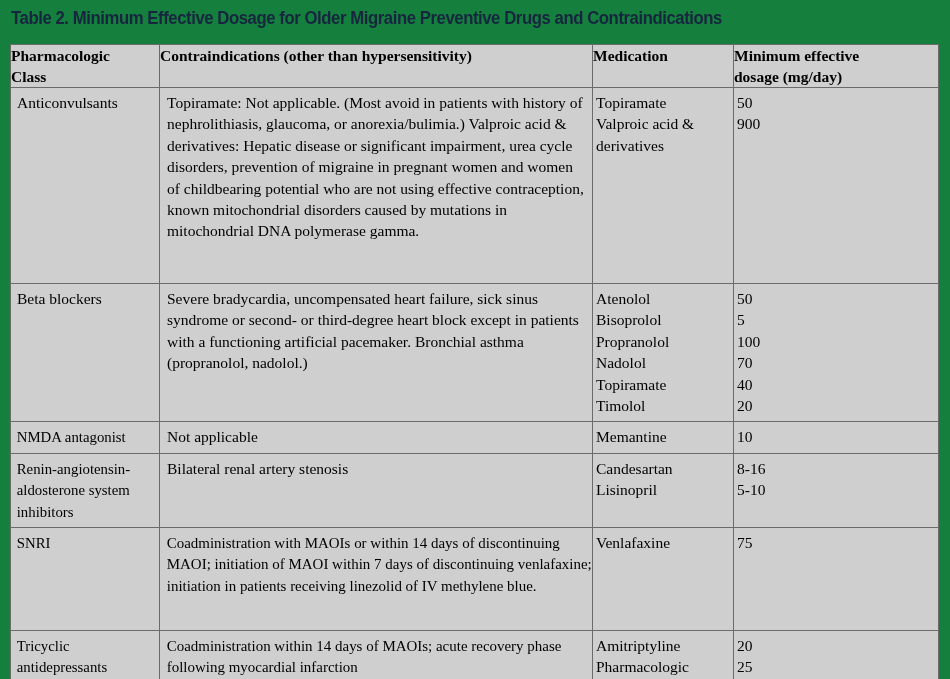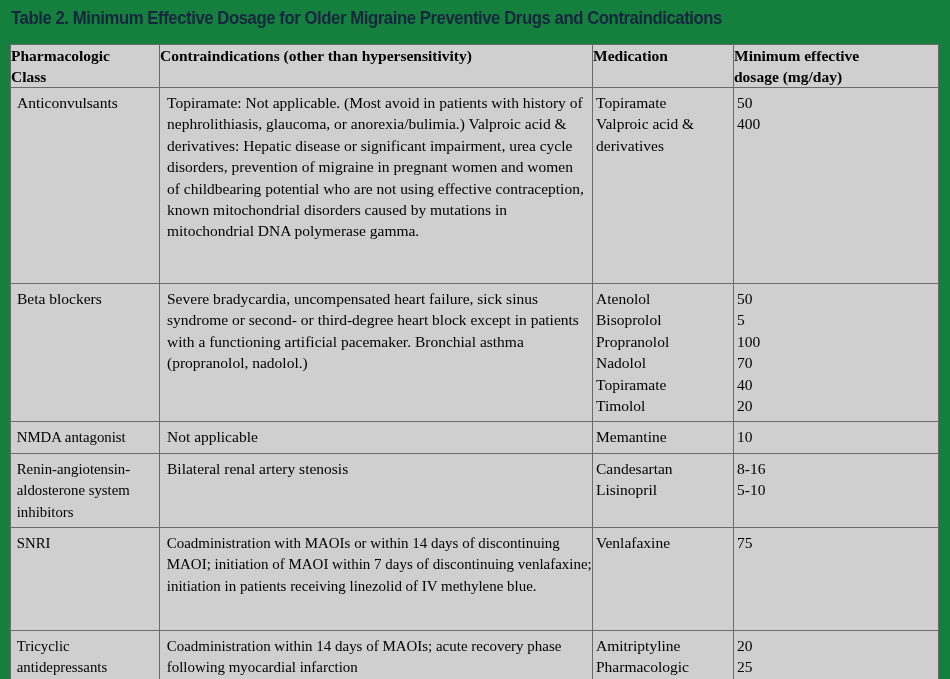--- a/index.html
+++ b/index.html
@@ -142,21 +142,21 @@
         </td>
         <td class="col-med">
           <div class="cell">
             <span class="line">Topiramate</span>
             <span class="line">Valproic acid &amp; derivatives</span>
           </div>
         </td>
         <td class="col-dose">
           <div class="cell">
             <span class="line">50</span>
-            <span class="line">400</span>
+            <span class="line">900</span>
           </div>
         </td>
       </tr>
 
       <tr style="height:130px;">
         <td class="col-class">
           <div class="cell">Beta blockers</div>
         </td>
         <td class="col-contra">
           <div class="cell">Severe bradycardia, uncompensated heart failure, sick sinus syndrome or second- or third-degree heart block except in patients with a functioning artificial pacemaker. Bronchial asthma (propranolol, nadolol.)</div>

